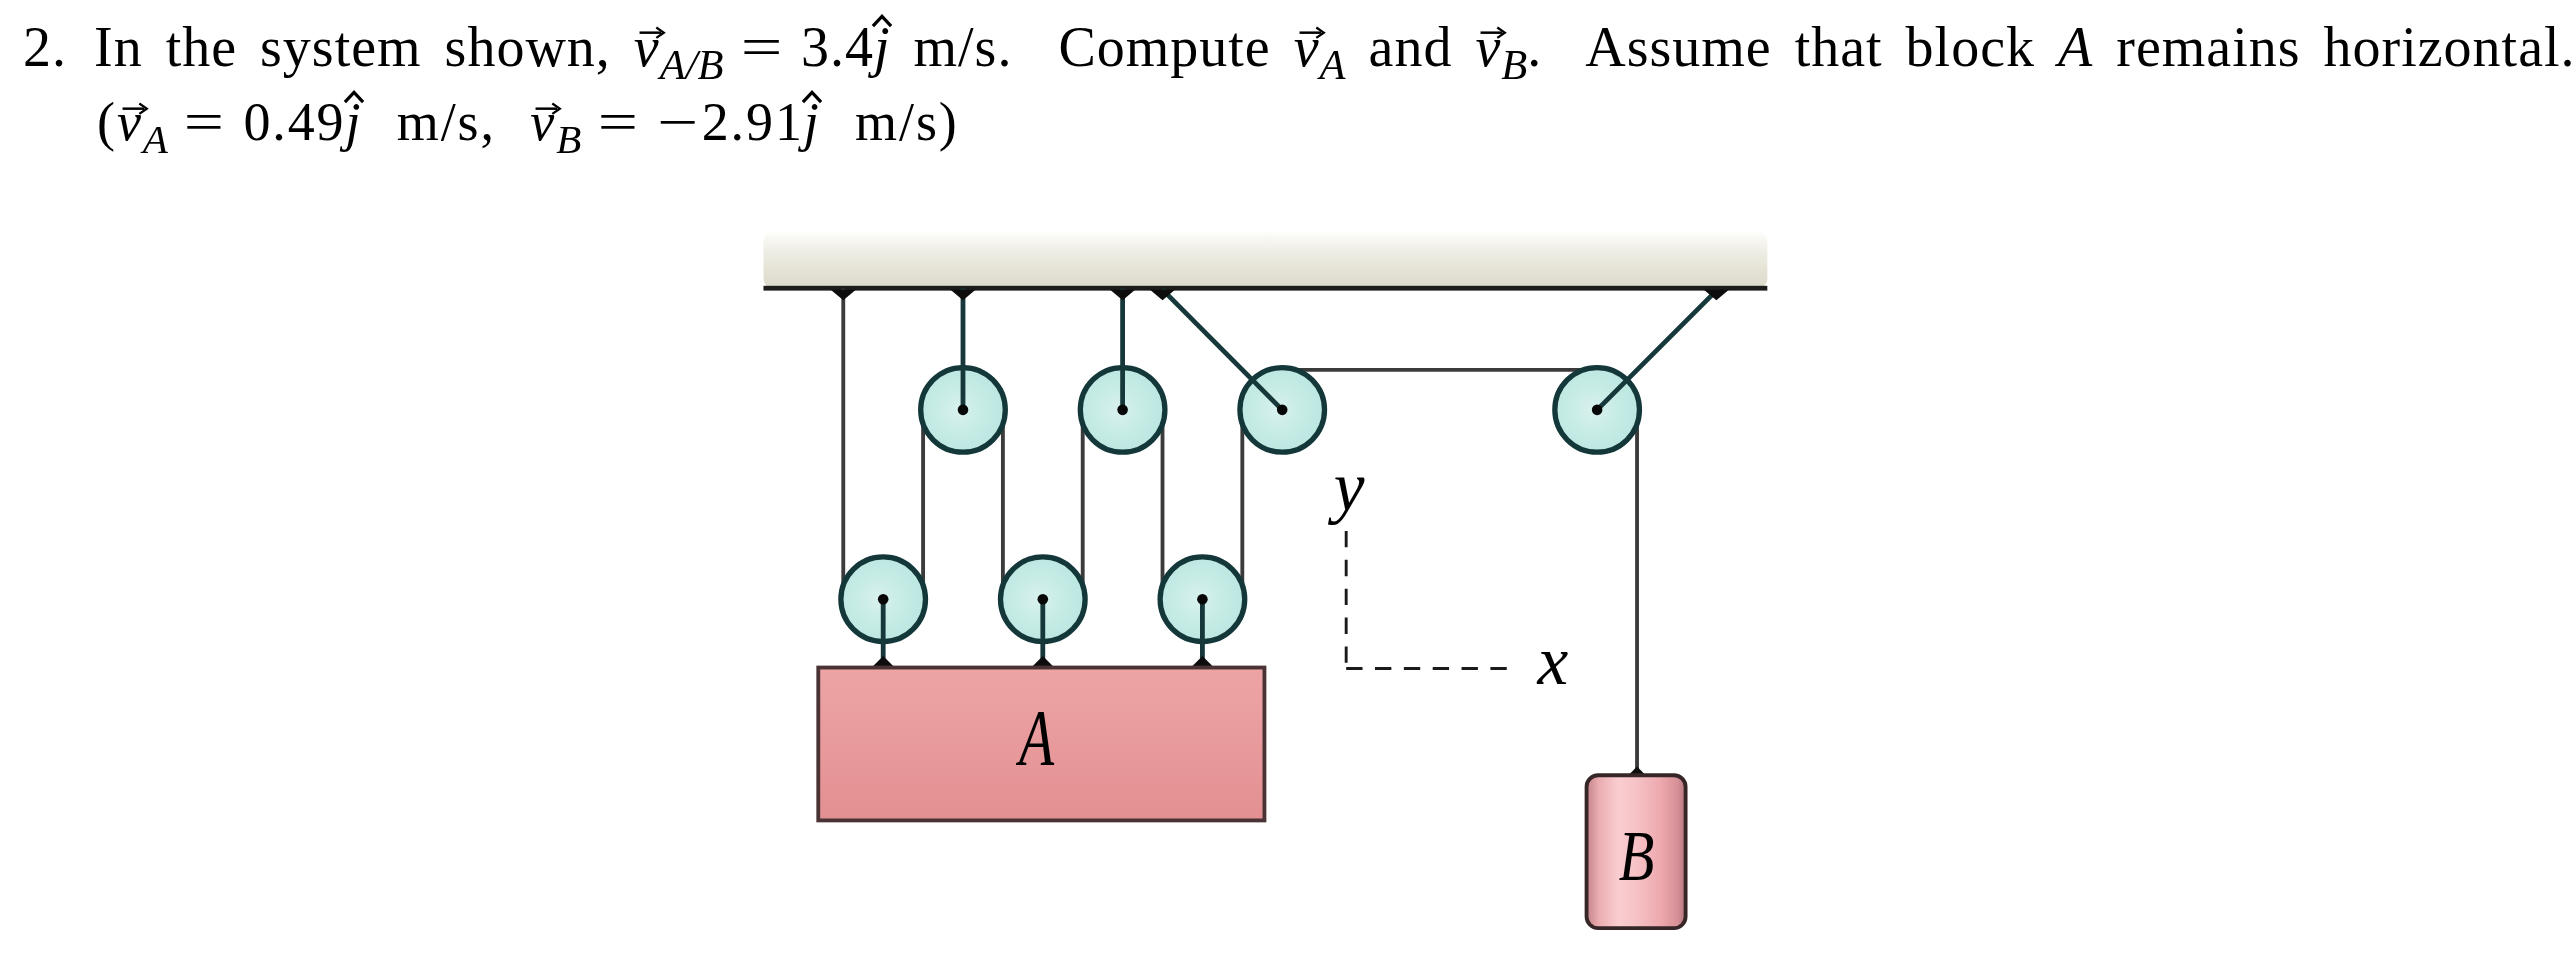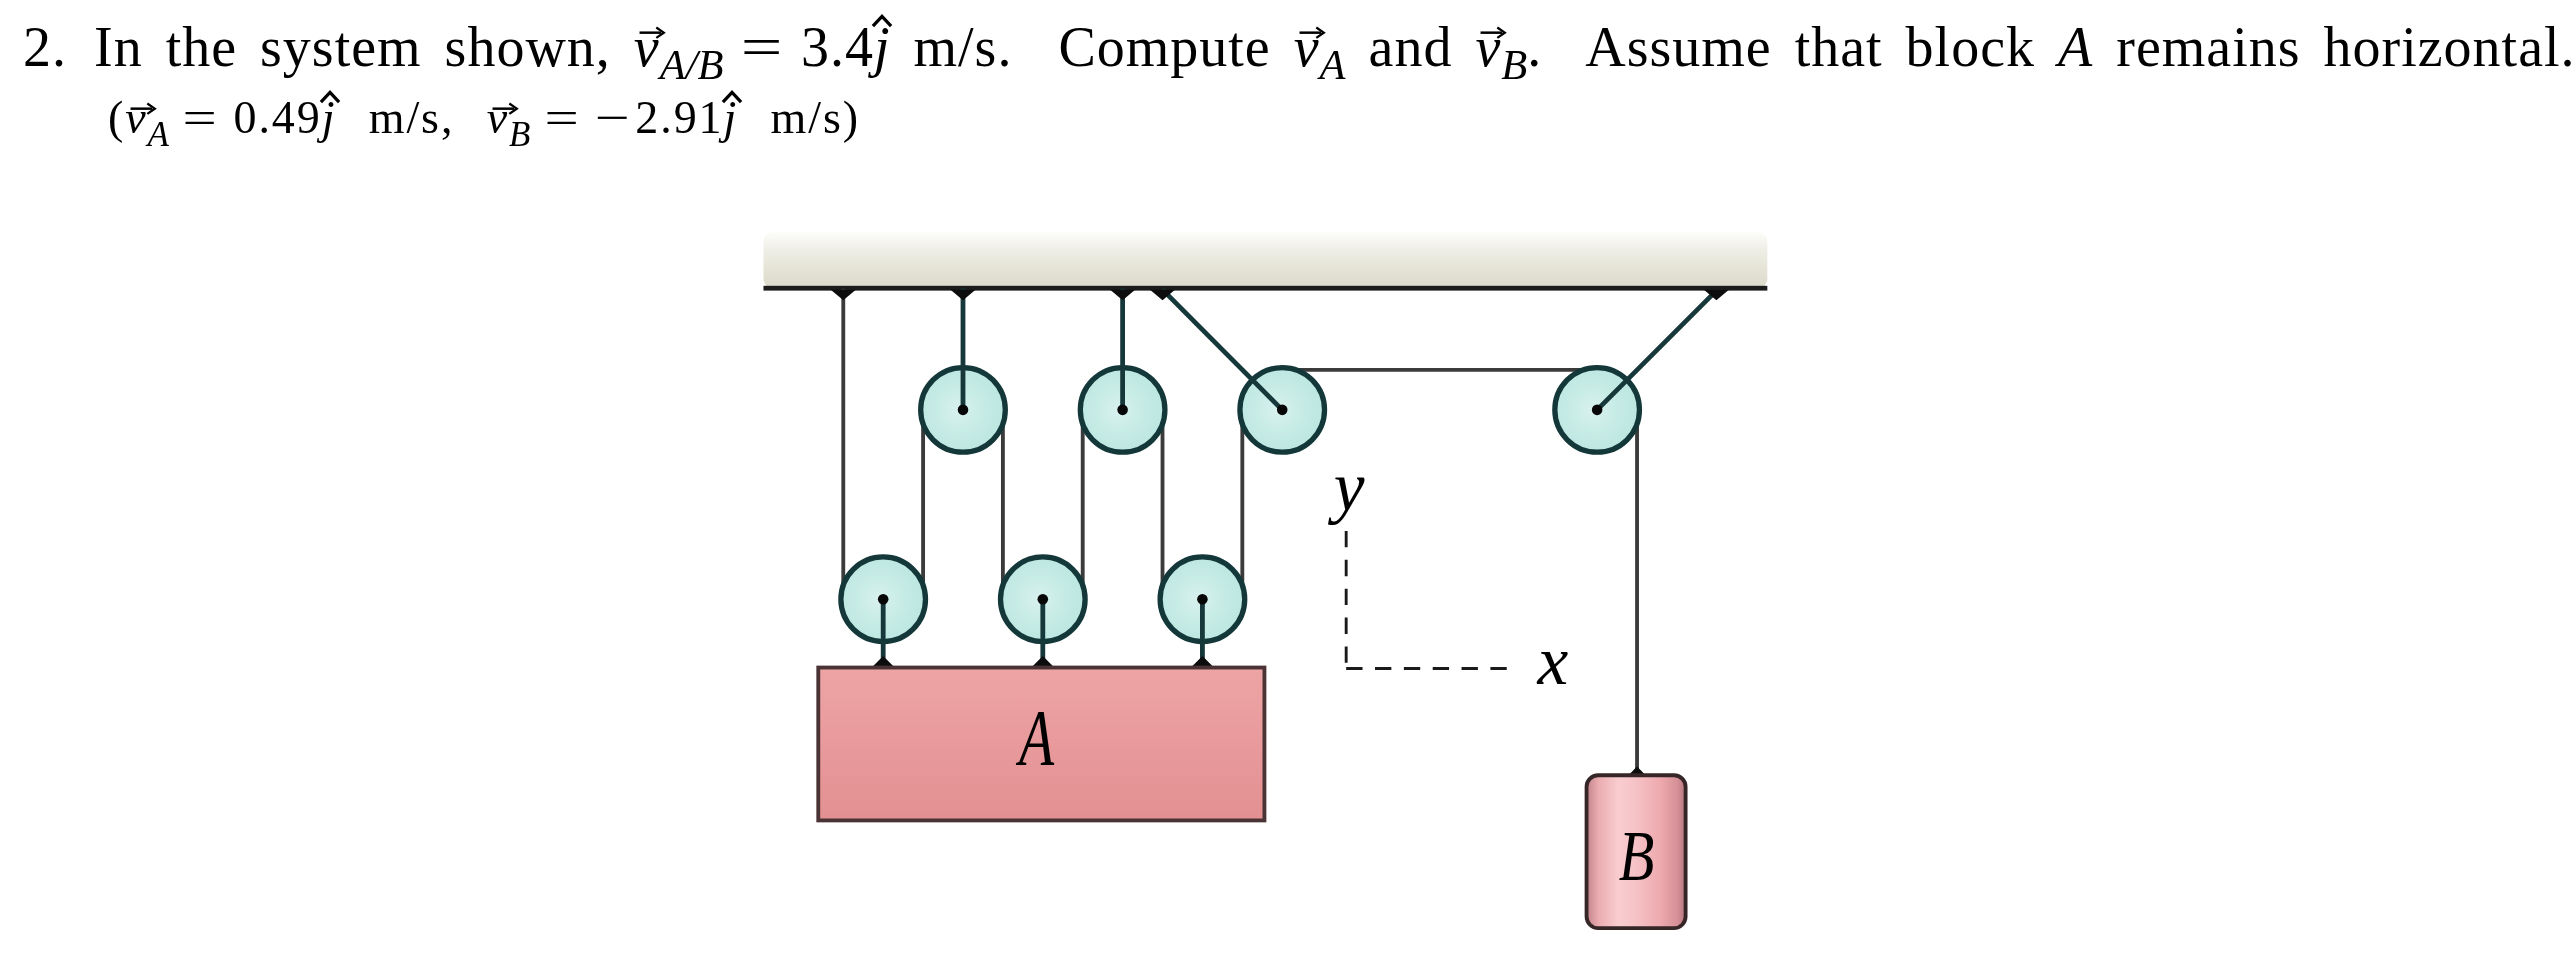--- a/index.html
+++ b/index.html
@@ -1,19 +1,19 @@
 <!DOCTYPE html>
 <html><head>
 <meta charset="utf-8">
 <style>
 html,body{margin:0;padding:0;}
 body{width:2576px;height:962px;background:#ffffff;position:relative;overflow:hidden;
      font-family:"Liberation Serif", serif;color:#000;}
 #line1{position:absolute;left:23px;top:15.4px;font-size:56px;white-space:nowrap;letter-spacing:1px;word-spacing:8px;font-family:Liberation Serif, serif;}
-#line2{position:absolute;left:108px;top:91px;font-size:46px;white-space:nowrap;letter-spacing:1.9px;word-spacing:19px;}
+#line2{position:absolute;left:97px;top:91px;font-size:54px;white-space:nowrap;letter-spacing:1.9px;word-spacing:19px;}
 .eq{display:inline-block;margin:0 0.40em;transform:scaleX(1.32);}
 .it{font-style:italic;}
 .vec{position:relative;display:inline-block;font-style:italic;}
 .vec>svg{position:absolute;left:4.8px;top:9.6px;overflow:visible;}
 .sub{font-style:italic;font-size:76%;vertical-align:-12.5px;letter-spacing:0;}
 .hat{position:relative;display:inline-block;font-style:italic;}
 .hat>svg{position:absolute;left:-2.9px;top:-1px;overflow:visible;}
 .mn{display:inline-block;transform:scaleX(1.35);transform-origin:left center;margin-right:12.5px;}
 #diagram{position:absolute;left:0;top:0;}
 </style>

